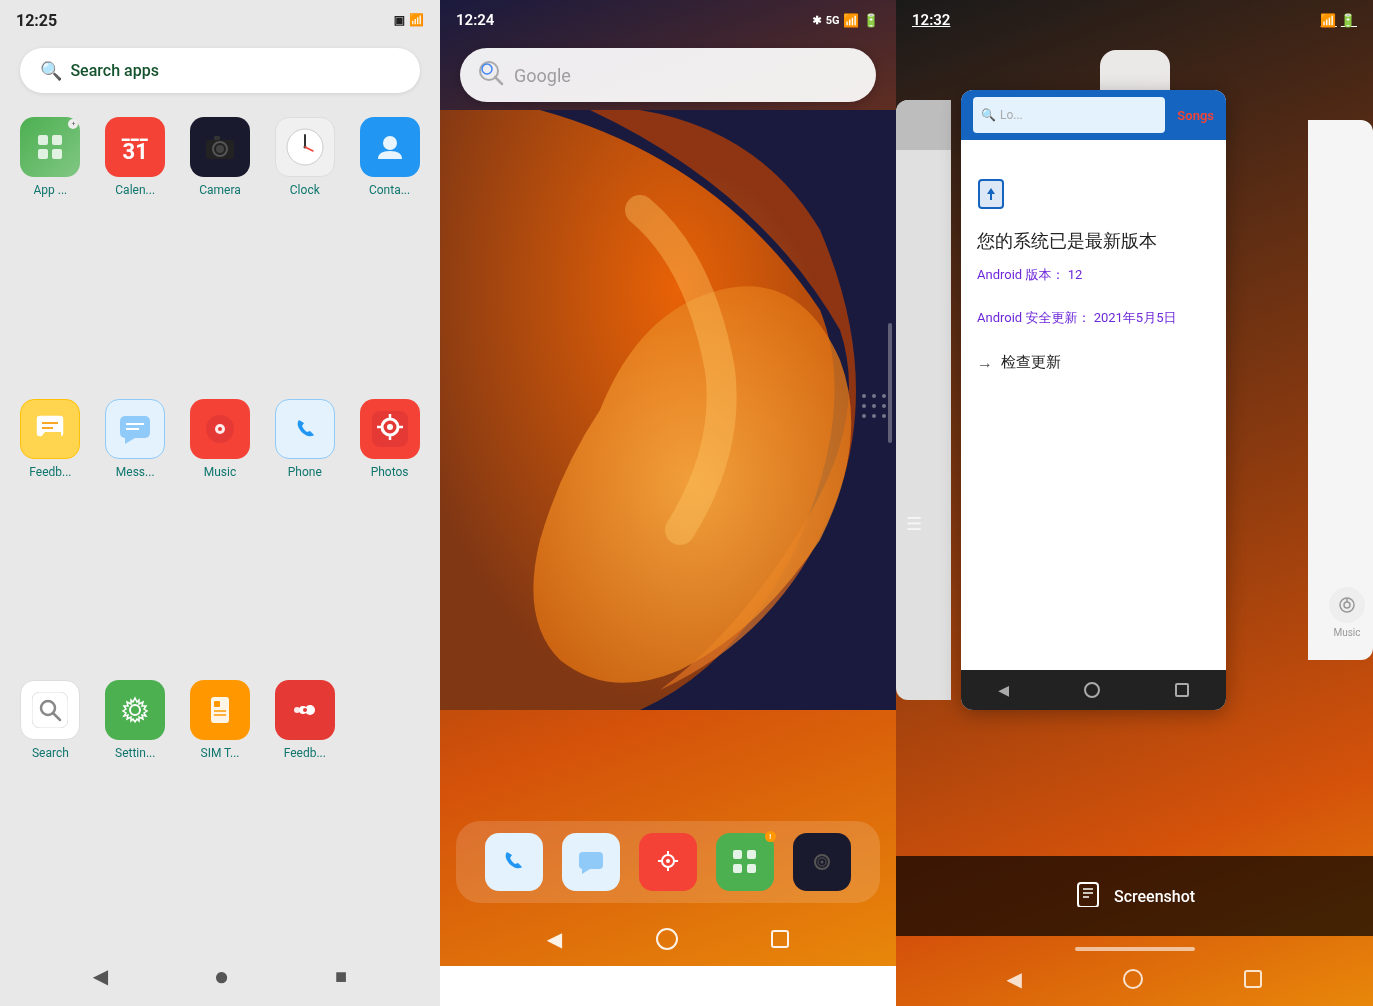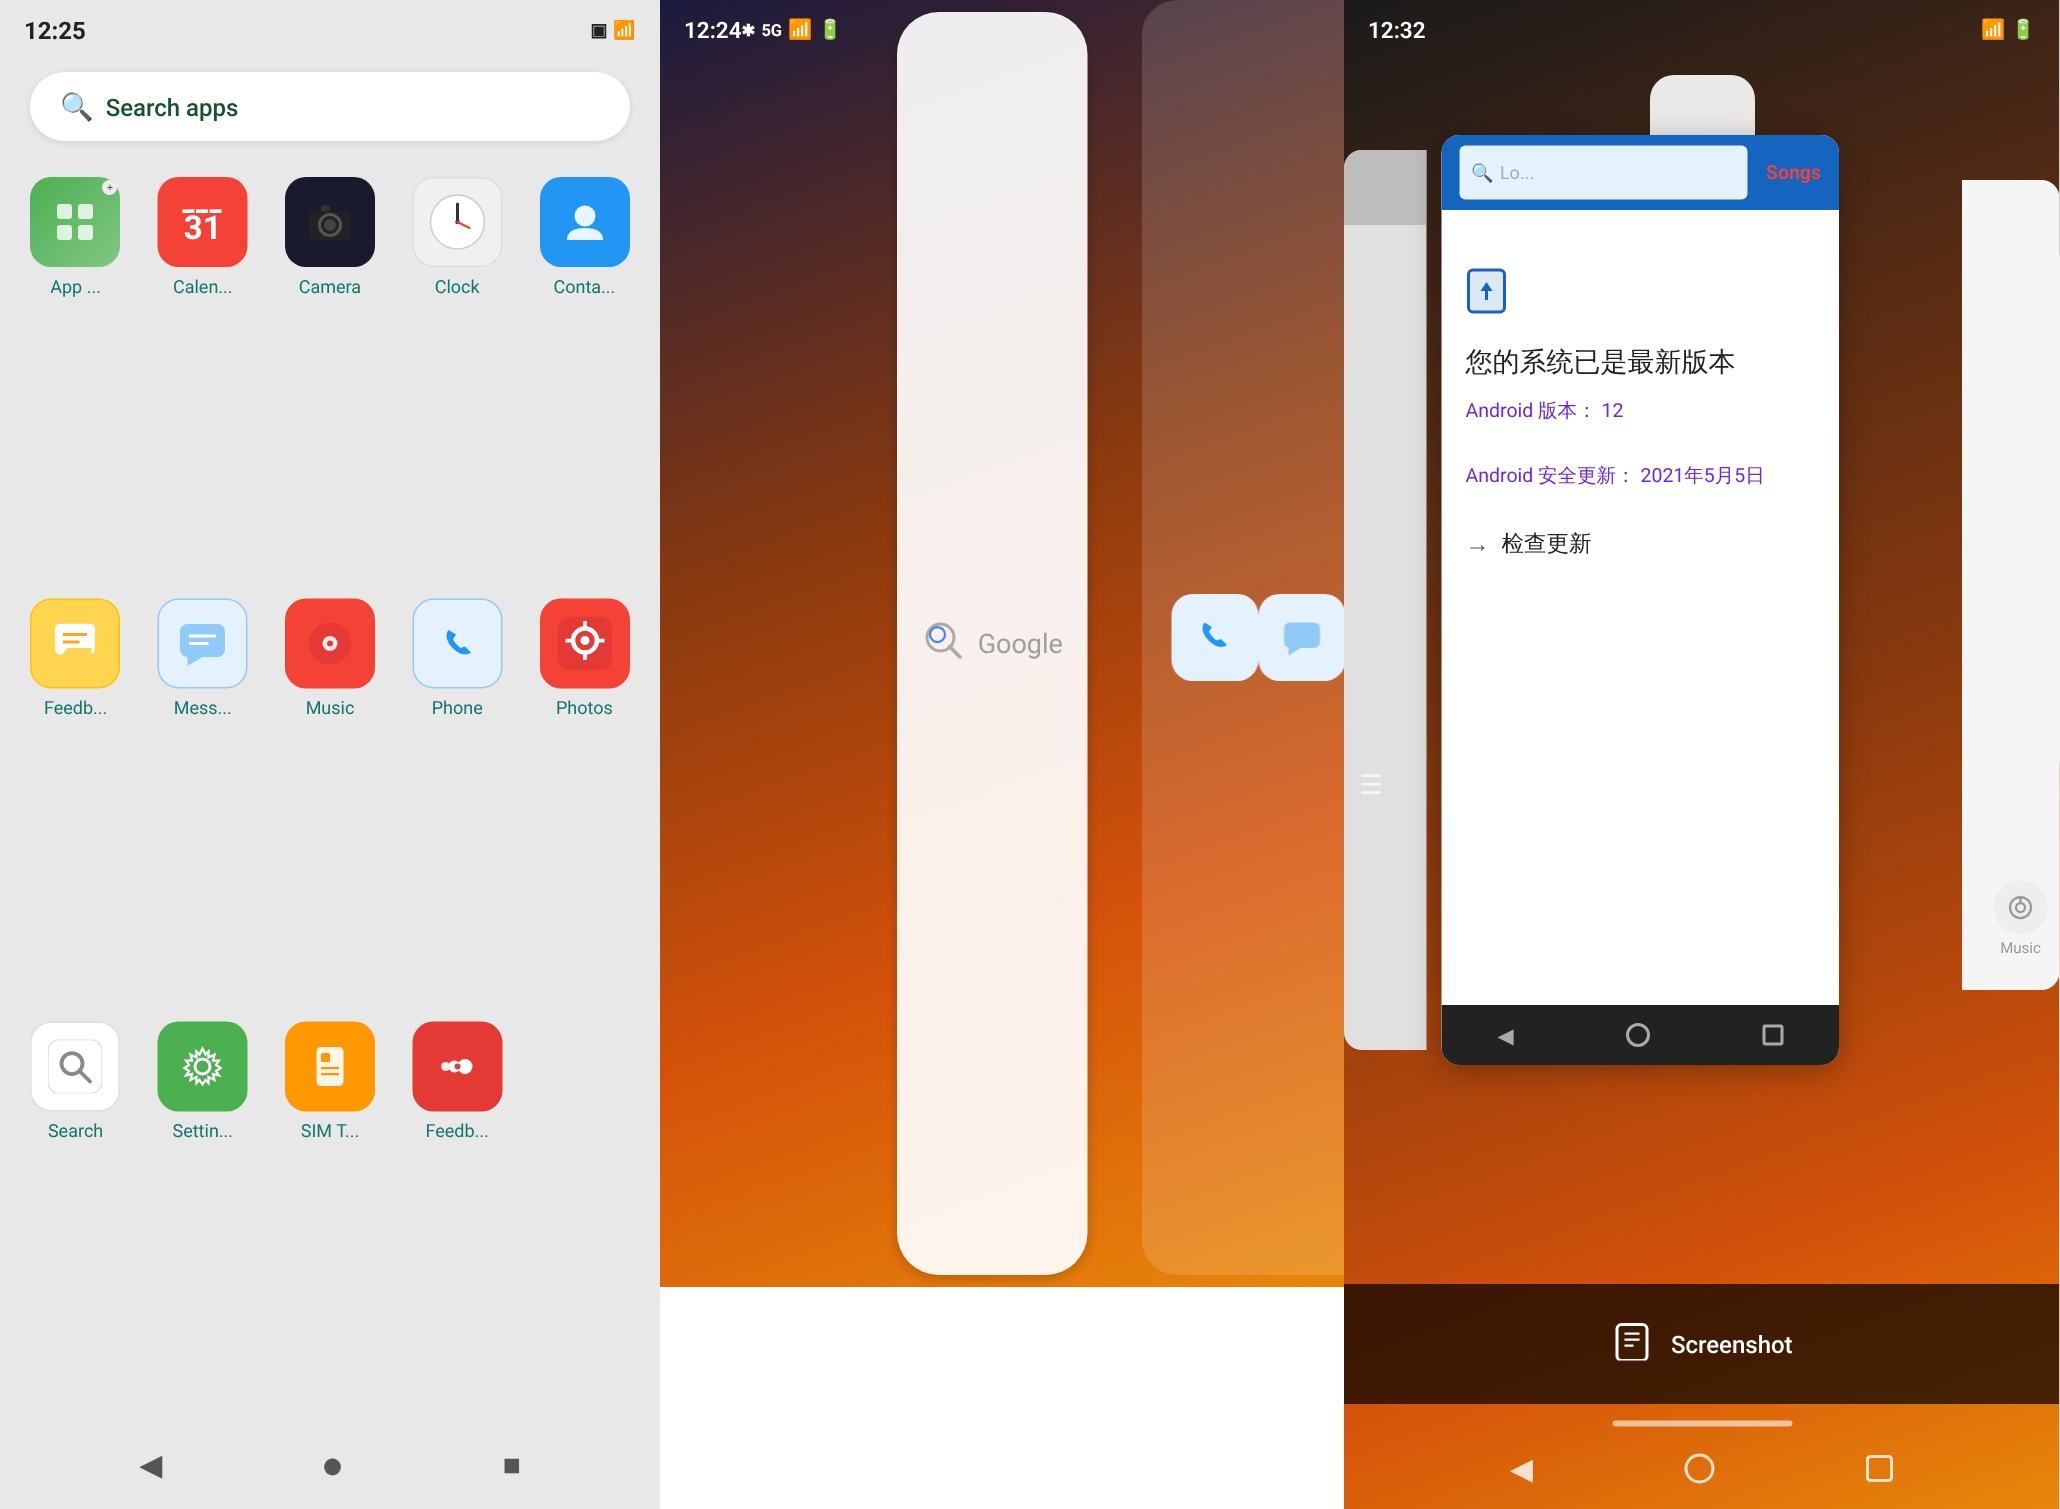--- a/index.html
+++ b/index.html
@@ -101,23 +101,24 @@
     .icon-photos { background: #f44336; }
     .icon-search { background: #fff; border: 1px solid #ddd; }
     .icon-settings { background: #4caf50; }
     .icon-simt { background: #ff9800; }
     .icon-softw { background: #29b6f6; }
     .icon-sound { background: #f44336; }
 
     
     .panel-2 {
       width: 456px;
-      height: 858px;
+      height: 966px;
       background: linear-gradient(160deg, #1a1a3e 0%, #8b3a0f 40%, #d4520a 70%, #e8870a 100%);
       display: flex;
+      flex-direction: column;
       position: relative;
       overflow: hidden;
     }
     .status-bar-2 {
       height: 40px;
       display: flex;
       align-items: center;
       justify-content: space-between;
       padding: 0 16px;
       color: #fff;
@@ -127,21 +128,21 @@
     .google-search-bar {
       margin: 8px 20px;
       background: rgba(255,255,255,0.92);
       border-radius: 28px;
       padding: 10px 16px;
       display: flex;
       align-items: center;
       gap: 10px;
       box-shadow: 0 2px 8px rgba(0,0,0,0.2);
     }
-    .google-text { color: #9e9e9e; font-size: 18px; flex: 1; text-align: center; }
+    .google-text { color: #9e9e9e; font-size: 18px; flex: 1; }
     .wallpaper-bg {
       flex: 1;
       position: relative;
       overflow: hidden;
     }
     .dock-bar {
       padding: 12px 20px;
       display: flex;
       justify-content: space-around;
       align-items: center;
@@ -192,20 +193,21 @@
     }
     .status-bar-3 {
       height: 40px;
       display: flex;
       align-items: center;
       justify-content: space-between;
       padding: 0 16px;
       color: #fff;
       font-size: 15px;
       font-weight: 600;
+      text-decoration: underline;
     }
     .recents-area {
       flex: 1;
       position: relative;
       display: flex;
       flex-direction: row;
       gap: 0;
       overflow: hidden;
     }
 

